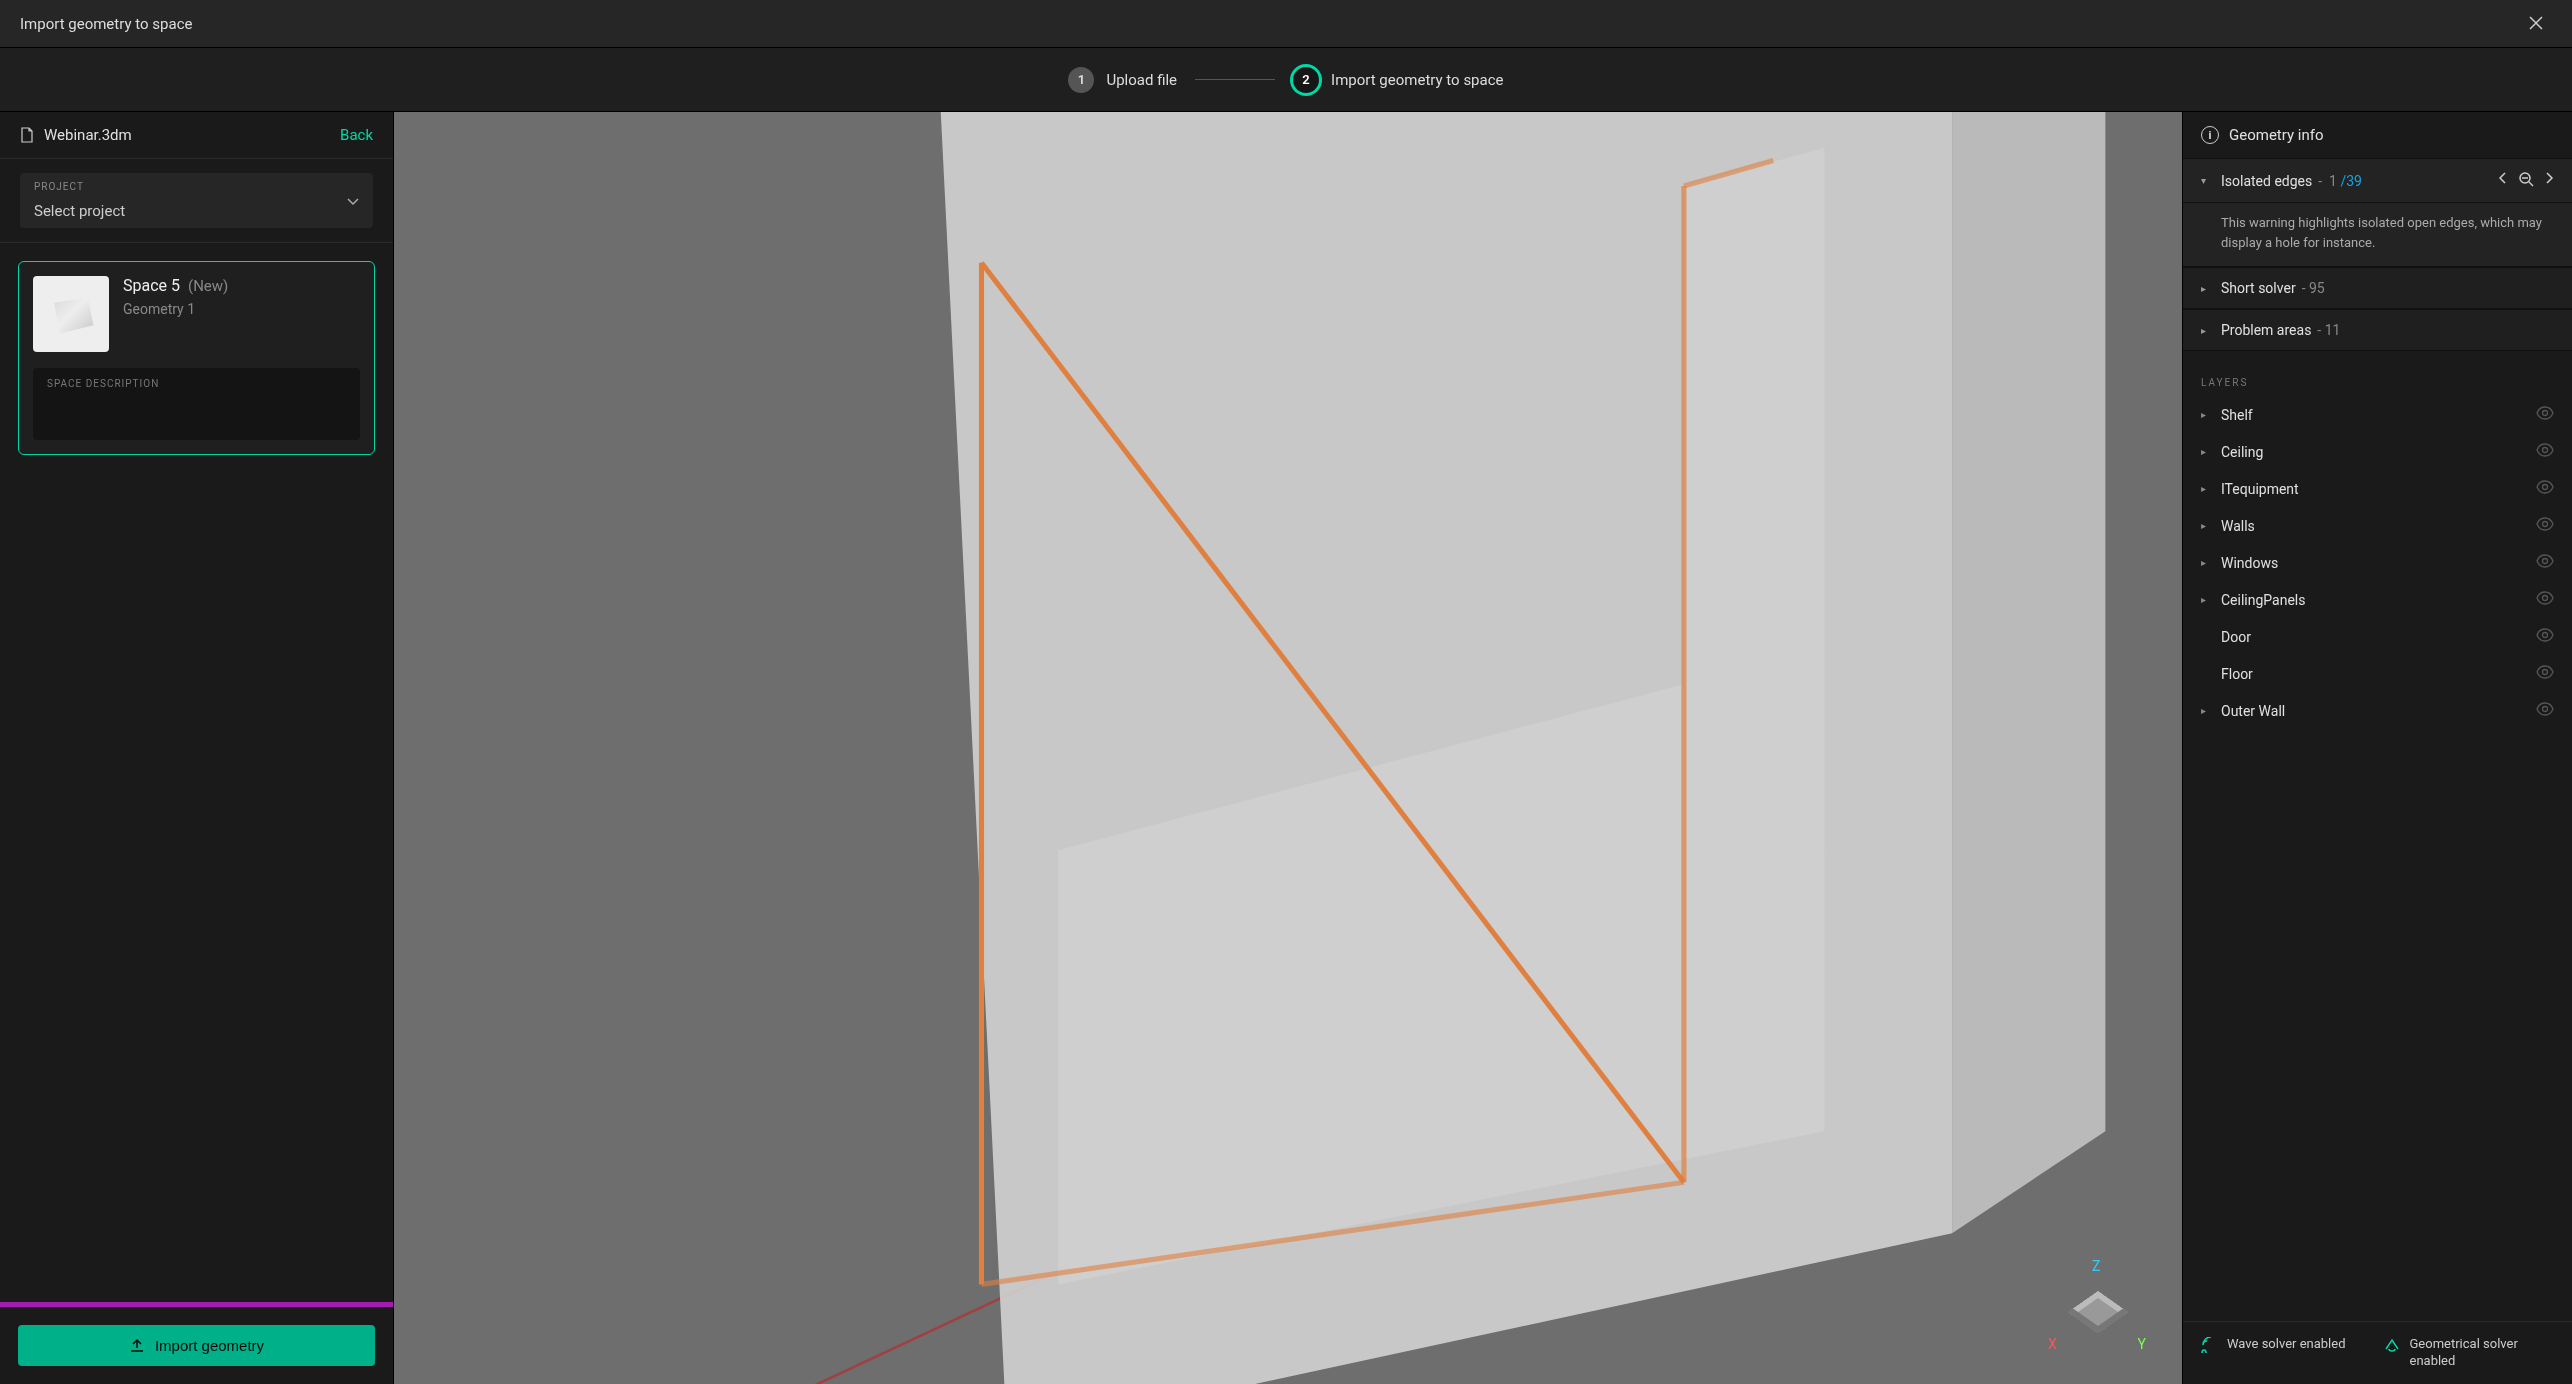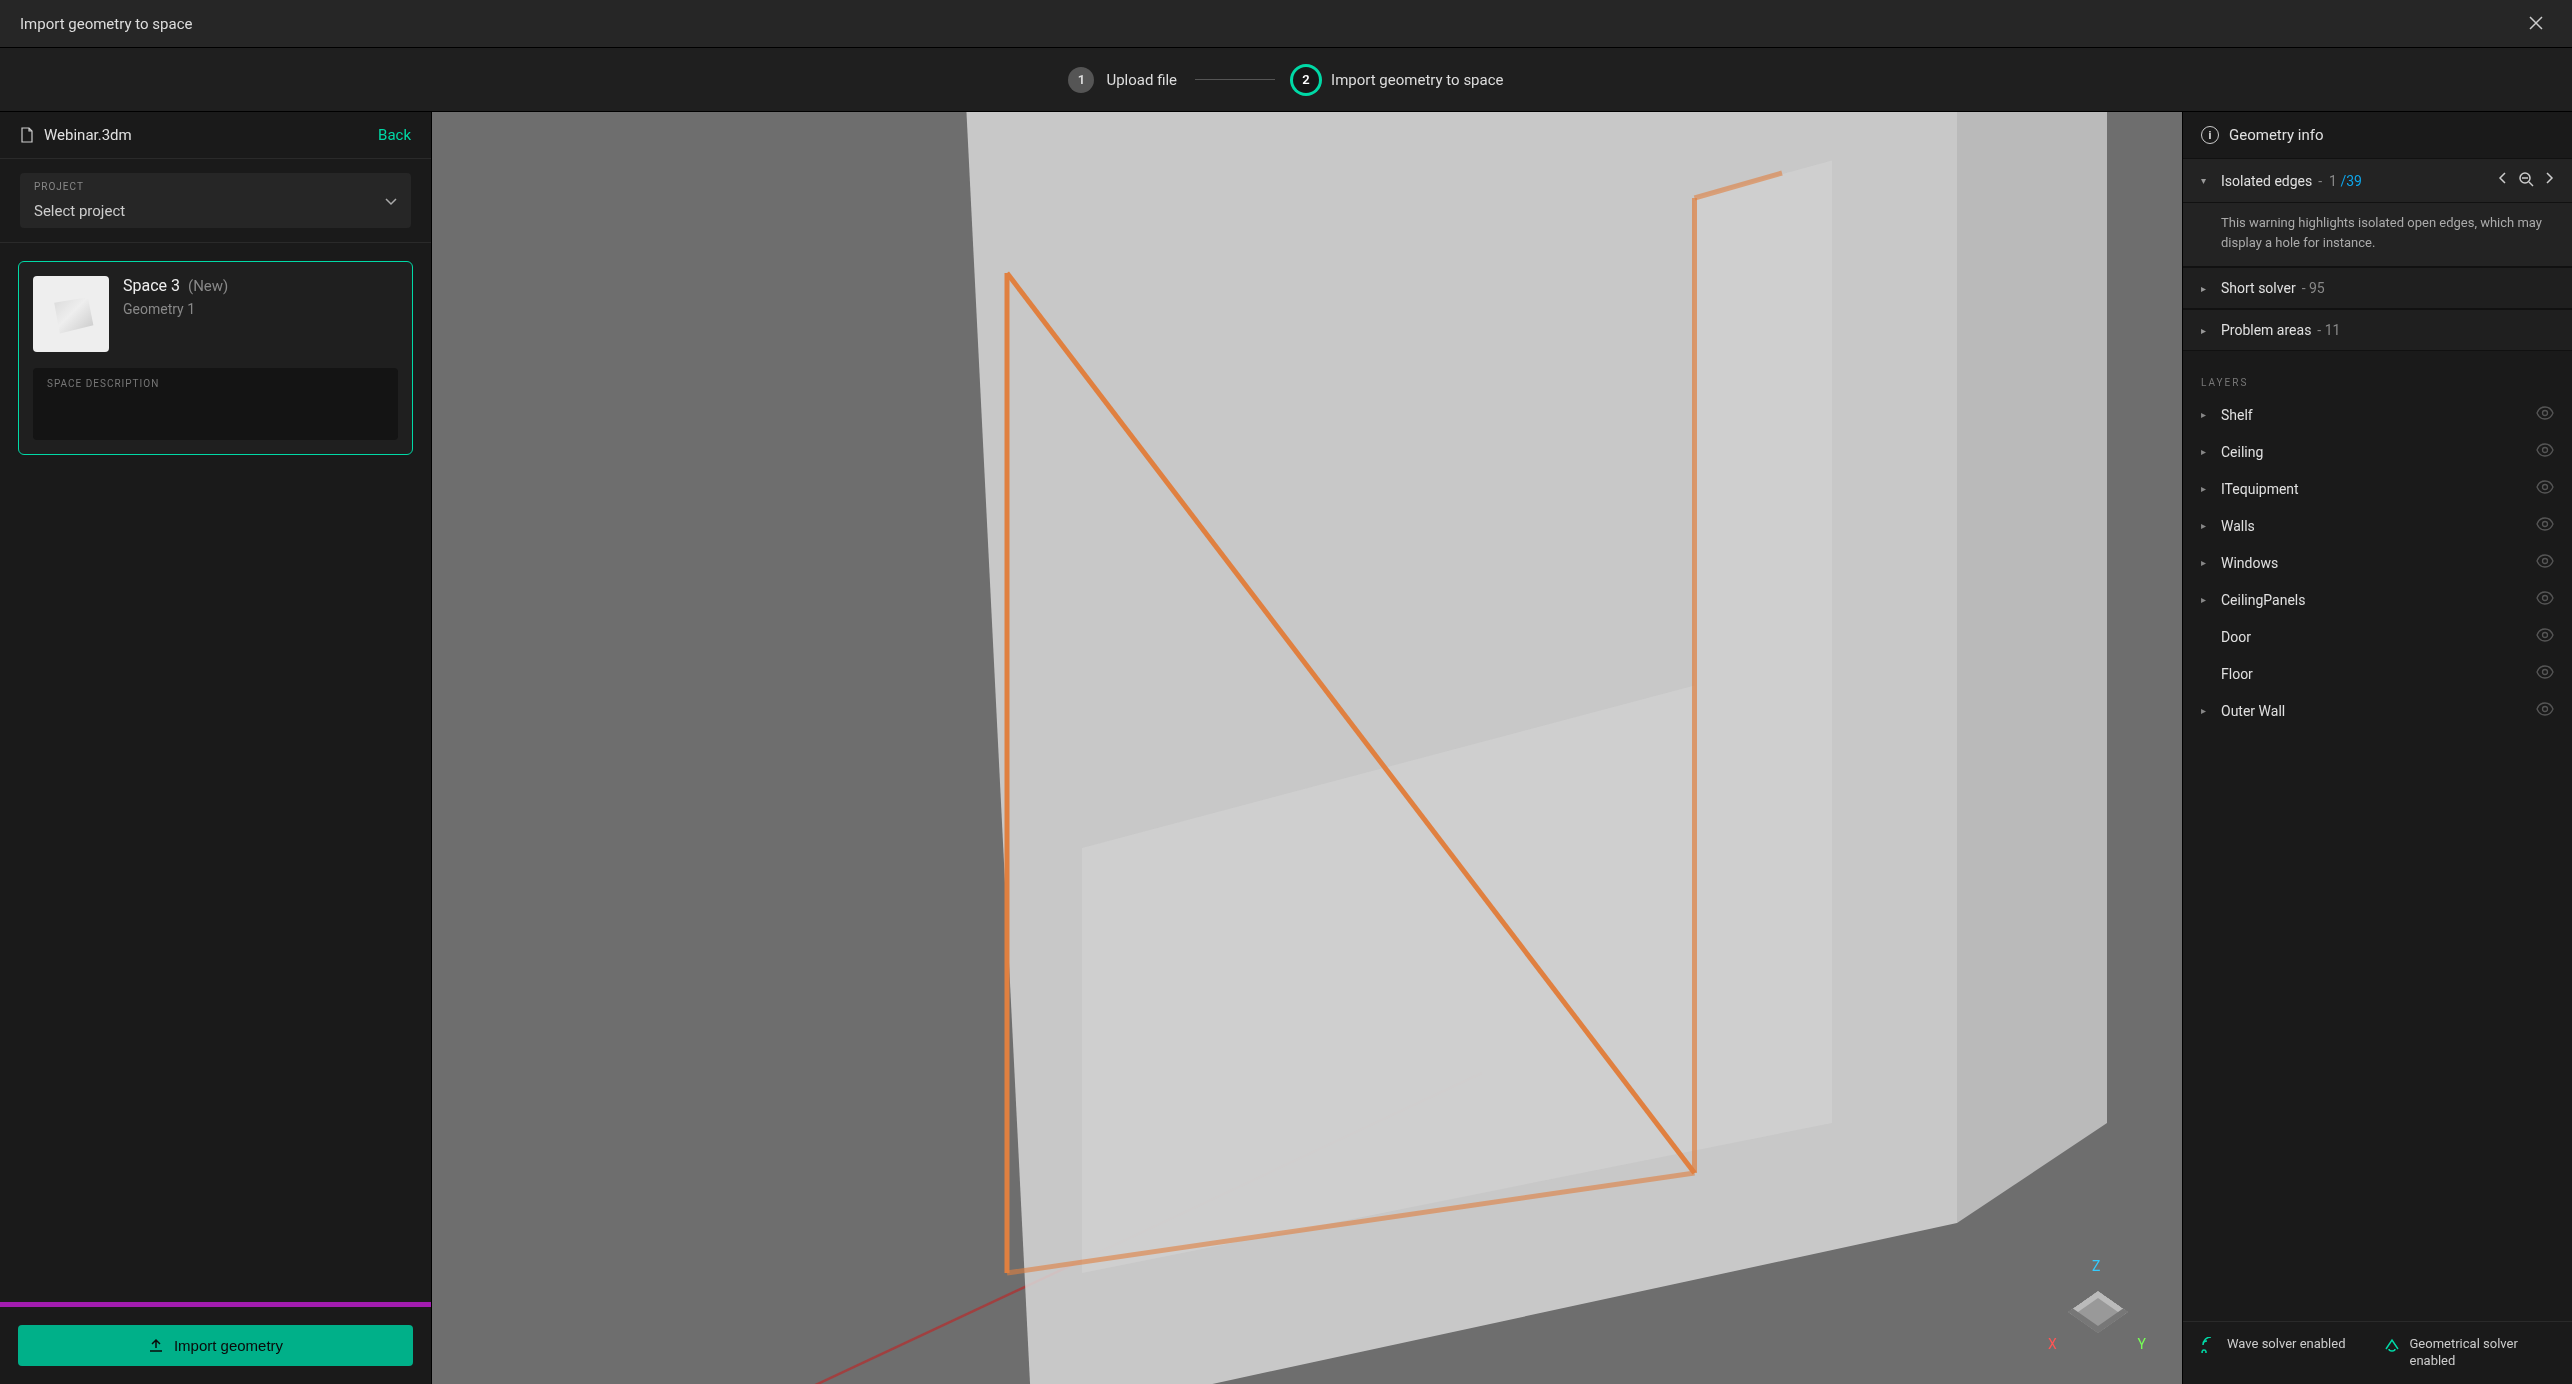--- a/index.html
+++ b/index.html
@@ -40,21 +40,21 @@
     box-shadow: 0 0 0 3px #00d9a6;
   }
   .step-label { font-size: 15px; color: #ddd; }
   .step-line { width: 80px; height: 1px; background: #555; }
 
   
   .main { flex: 1; display: flex; min-height: 0; }
 
   
   .sidebar-left {
-    width: 432px; background: #1a1a1a;
+    width: 394px; background: #1a1a1a;
     display: flex; flex-direction: column;
     border-right: 1px solid #000;
   }
   .file-row {
     display: flex; align-items: center; justify-content: space-between;
     padding: 14px 20px; border-bottom: 1px solid #2a2a2a;
   }
   .file-name { display: flex; align-items: center; gap: 10px; font-size: 15px; }
   .back-link { color: #00d9a6; cursor: pointer; font-size: 15px; }
   .project-select-wrap { padding: 14px 20px; border-bottom: 1px solid #2a2a2a; }
@@ -226,21 +226,21 @@
           </div>
         </div>
       </div>
 
       <div class="spaces-list">
         <div class="space-card">
           <div class="space-head">
             <div class="thumb"></div>
             <div>
               <div class="space-title">
-                <span class="name">Space 3</span>
+                <span class="name">Space 5</span>
                 <span class="tag">(New)</span>
               </div>
               <div class="space-sub">Geometry 1</div>
             </div>
           </div>
           <div class="desc-box">
             <div class="lbl">SPACE DESCRIPTION</div>
             <div></div>
           </div>
         </div>

